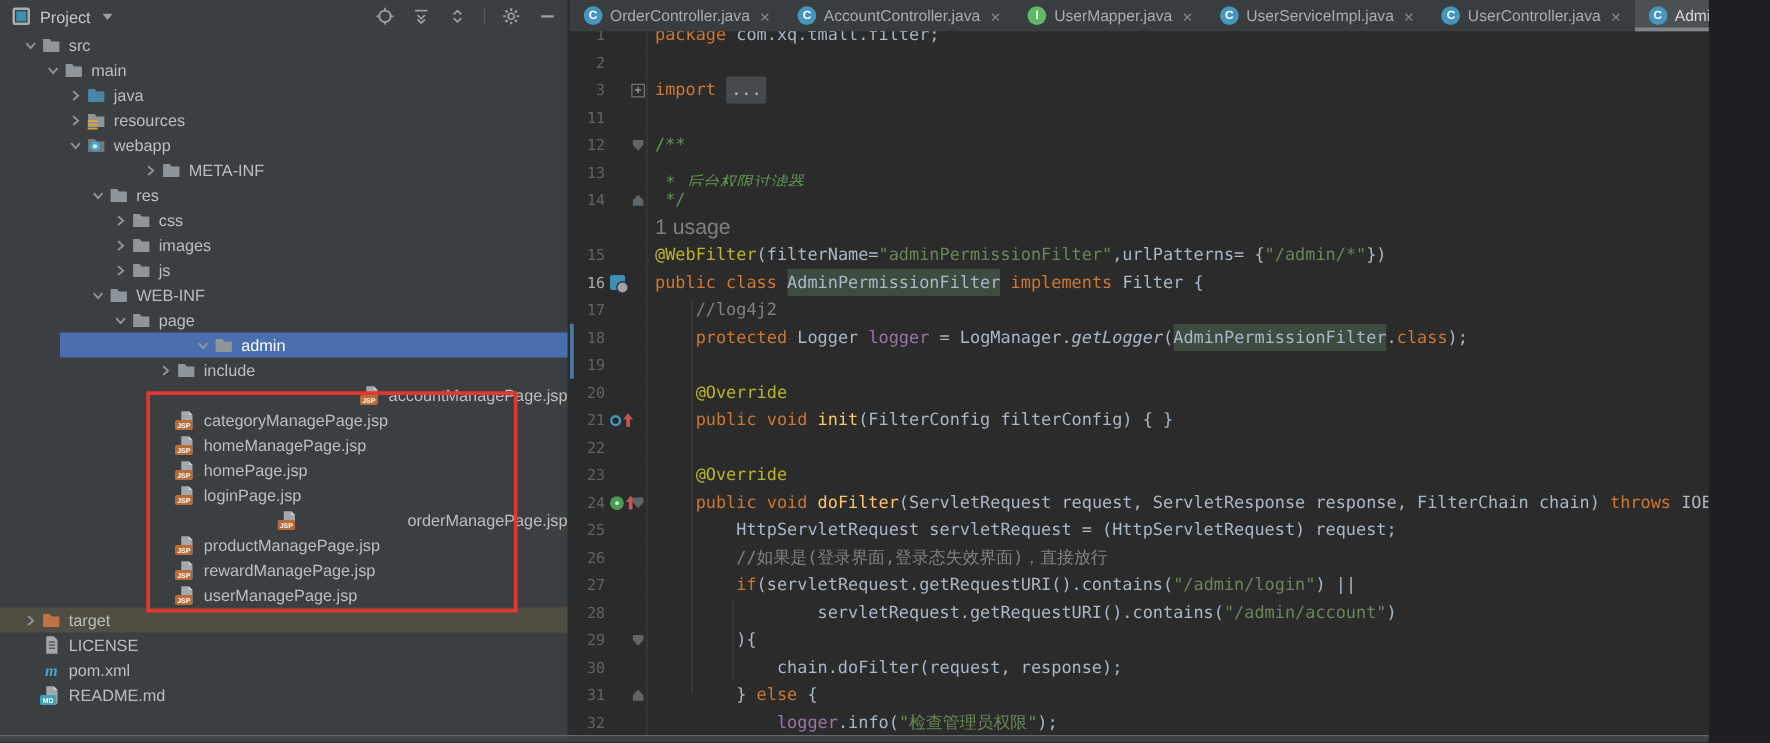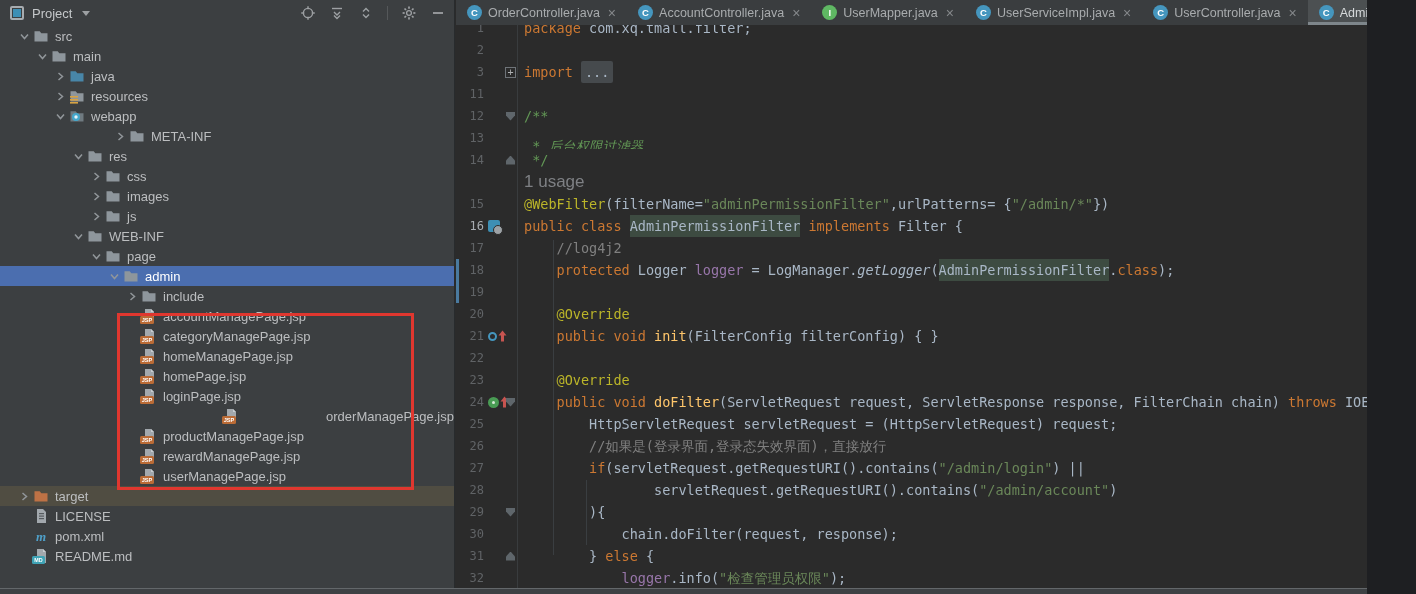--- a/index.html
+++ b/index.html
@@ -309,21 +309,21 @@
               <polyline points="2.5,1 6.5,4.5 2.5,8"></polyline>
             </svg>
           </span>
           <span class="ticon">
             <svg width="16" height="16" viewBox="0 0 16 16">
               <path d="M1.5 3.2h5.2l1.6 2H14.5v8.3h-13z" fill="#8e969c"></path>
             </svg>
           </span>
           <span>page</span>
         </div>
-        <div class="trow sel" style="padding-left: 106px;">
+        <div class="trow sel" style="padding-left: 106px; margin-left: 48px;">
           <span class="tchev">
             <svg width="9" height="9" viewBox="0 0 9 9" fill="none" stroke="#91969a" stroke-width="1.5" style="transform:rotate(90deg)">
               <polyline points="2.5,1 6.5,4.5 2.5,8"></polyline>
             </svg>
           </span>
           <span class="ticon">
             <svg width="16" height="16" viewBox="0 0 16 16">
               <path d="M1.5 3.2h5.2l1.6 2H14.5v8.3h-13z" fill="#8e969c"></path>
             </svg>
           </span>
@@ -335,21 +335,21 @@
               <polyline points="2.5,1 6.5,4.5 2.5,8"></polyline>
             </svg>
           </span>
           <span class="ticon">
             <svg width="16" height="16" viewBox="0 0 16 16">
               <path d="M1.5 3.2h5.2l1.6 2H14.5v8.3h-13z" fill="#8e969c"></path>
             </svg>
           </span>
           <span>include</span>
         </div>
-        <div class="trow" style="padding-left: 124px;">
+        <div class="trow" style="padding-left: 124px; justify-content: flex-end;">
           <span class="tchev"></span>
           <span class="ticon">
             <svg width="16" height="16" viewBox="0 0 16 16">
               <path d="M4 1h6l3 3v11H4z" fill="#a2a8ad"></path>
               <path d="M10 1l3 3h-3z" fill="#c9ced2"></path>
             </svg>
             <svg width="14" height="8" viewBox="0 0 14 8" style="position:absolute;left:-1px;bottom:0">
               <rect width="14" height="8" rx="1.5" fill="#ba6b36"></rect>
               <text x="7" y="6.2" text-anchor="middle" font-size="5.6" font-weight="bold" fill="#fff" font-family="Liberation Sans, sans-serif">JSP</text>
             </svg>

